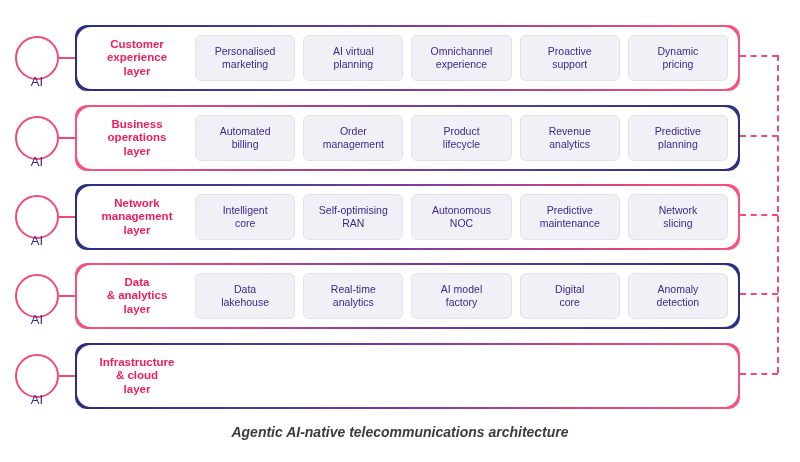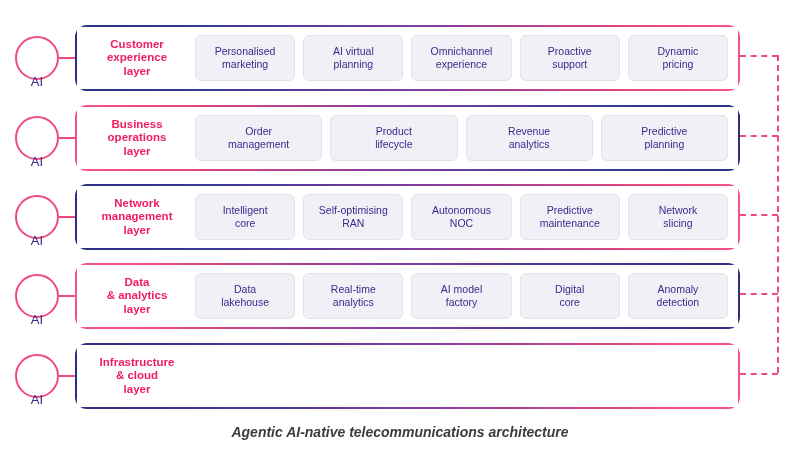--- a/index.html
+++ b/index.html
@@ -72,21 +72,21 @@
   .layer-box.dir-ltr {
     background: linear-gradient(90deg, #2b2f7e 0%, #3c3a93 22%, #8a3d9e 55%, #ef4a7b 88%, #f4547f 100%);
   }
   .layer-box.dir-rtl {
     background: linear-gradient(90deg, #f4547f 0%, #ef4a7b 12%, #8a3d9e 45%, #3c3a93 78%, #2b2f7e 100%);
   }
   .layer-box-inner {
     width: 100%;
     height: 100%;
     background: #ffffff;
-    border-radius: 2px;
+    border-radius: 14px;
     box-sizing: border-box;
     display: flex;
     align-items: center;
     padding: 0 8px 0 4px;
   }
 
   .layer-title {
     flex: 0 0 112px;
     text-align: center;
     font-size: 11.5px;
@@ -186,20 +186,22 @@
         <div class="ai-node">
           <span class="ai-node-label">AI</span>
         </div>
         <div class="ai-connector"></div>
         <div class="layer-box dir-rtl">
           <div class="layer-box-inner">
             <div class="layer-title" style="white-space: pre-line;">Business
 operations
 layer</div>
             <div class="capabilities">
+              <div class="capability">Automated
+billing</div>
               <div class="capability">Order
 management</div>
               <div class="capability">Product
 lifecycle</div>
               <div class="capability">Revenue
 analytics</div>
               <div class="capability">Predictive
 planning</div>
             </div>
           </div>

